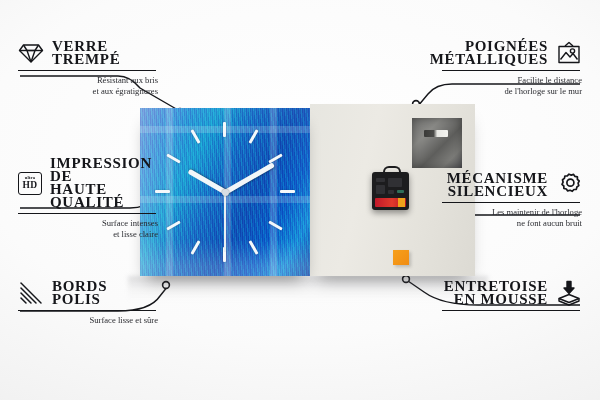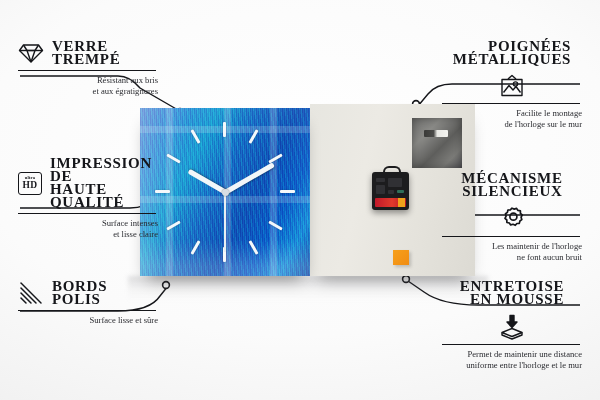--- a/index.html
+++ b/index.html
@@ -95,21 +95,21 @@
   #surface-reflection {
     position: absolute; left: 128px; top: 276px; width: 360px; height: 26px;
     background: linear-gradient(180deg, rgba(120,120,125,.22) 0%, rgba(150,150,155,.06) 55%, rgba(255,255,255,0) 100%);
     filter: blur(2px);
   }
 
   
   .feature { position: absolute; }
   .feature .head { display: flex; align-items: center; gap: 8px; }
   .feature.left .head { justify-content: flex-start; }
-  .feature.right .head { justify-content: flex-end; flex-direction: column; }
+  .feature.right .head { justify-content: flex-end; }
   .feature .title {
     font-family: "Liberation Serif", serif;
     font-weight: bold; font-size: 15px; letter-spacing: .7px;
     color: #15161a; line-height: 13px; text-transform: uppercase;
   }
   .feature.left .title { text-align: left; }
   .feature.right .title { text-align: right; }
   .feature .rule { height: 1px; background: #15161a; margin: 4px 0 4px; }
   .feature .desc {
     font-family: "Liberation Serif", serif;
@@ -276,21 +276,21 @@
         <g fill="none" stroke="#15161a" stroke-width="1.4" stroke-linejoin="round">
           <path d="M9,5 L13,1.5 L17,5"></path>
           <rect x="3" y="5.5" width="20" height="16"></rect>
           <path d="M4.5,18.5 L10,11.5 L14,16 L17,12.5 L21.5,18.5"></path>
           <circle cx="16.5" cy="10" r="2.1"></circle>
         </g>
       </svg>
     </div>
     <div class="rule" style="width:138px;"></div>
     <div class="desc">
-      <div>Facilite le montage</div>
+      <div>Facilite le distance</div>
       <div>de l'horloge sur le mur</div>
     </div>
   </div>
 
   <div class="feature right" style="left:442px; top:172px; width:140px;">
     <div class="head">
       <div class="title">
         <div>MÉCANISME</div>
         <div>SILENCIEUX</div>
       </div>
@@ -319,19 +319,15 @@
       </div>
       <svg class="icon" width="26" height="26" viewBox="0 0 26 26">
         <g fill="none" stroke="#15161a" stroke-width="1.4" stroke-linejoin="round">
           <path d="M11,1.5 L15,1.5 L15,8 L18,8 L13,13.5 L8,8 L11,8 Z" fill="#15161a"></path>
           <path d="M13,14.5 L23,18.5 L13,22.5 L3,18.5 Z"></path>
           <path d="M3,18.5 L3,21 L13,25 L23,21 L23,18.5"></path>
         </g>
       </svg>
     </div>
     <div class="rule" style="width:138px;"></div>
-    <div class="desc">
-      <div>Permet de maintenir une distance</div>
-      <div>uniforme entre l'horloge et le mur</div>
-    </div>
   </div>
 
 </div>
 
 </body></html>

